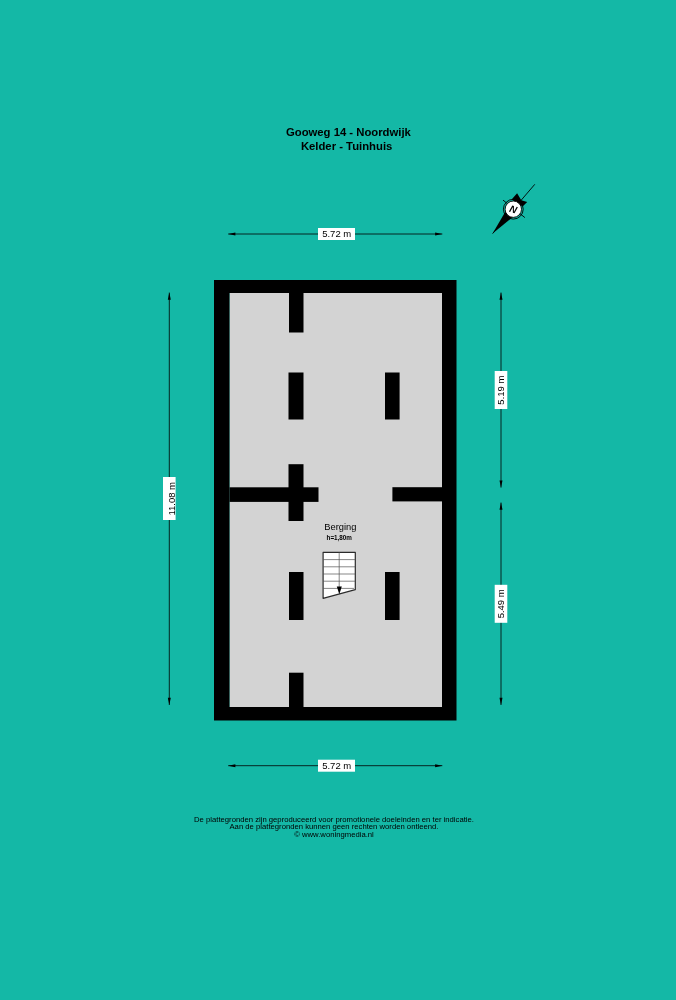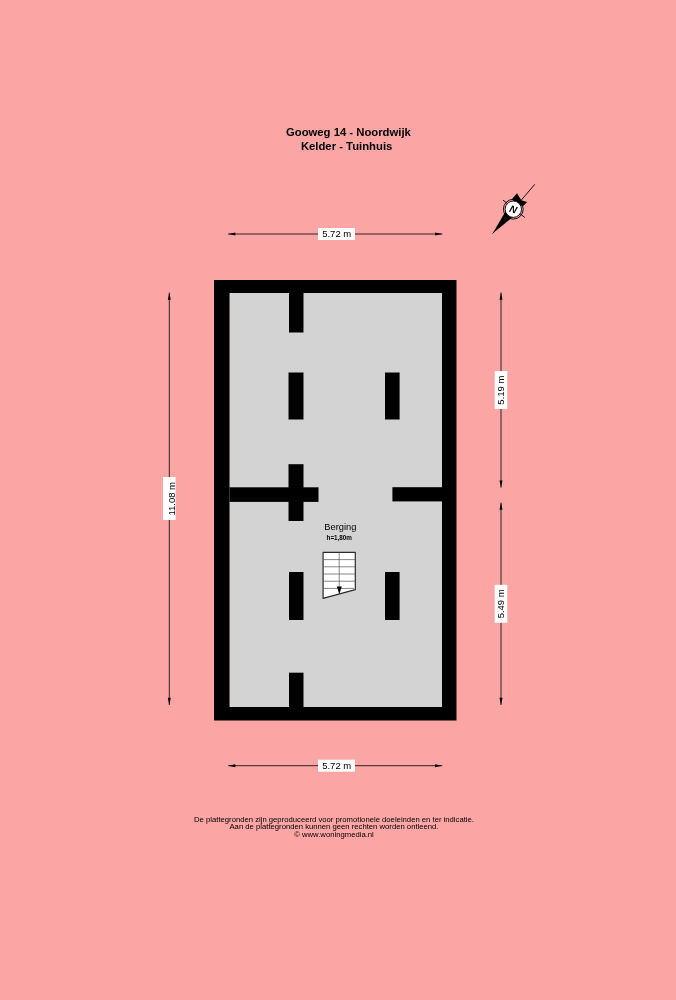--- a/index.html
+++ b/index.html
@@ -1,16 +1,16 @@
 <!DOCTYPE html>
 <html><head>
 <meta charset="utf-8">
 <style>
   html,body{margin:0;padding:0;background:#ffffff;}
-  .page{position:relative;width:676px;height:1000px;background:#fca5a5;overflow:hidden;
+  .page{position:relative;width:676px;height:1000px;background:#14b8a6;overflow:hidden;
         font-family:"Liberation Sans", sans-serif;}
   svg{position:absolute;left:0;top:0;}
   text{font-family:"Liberation Sans", sans-serif;fill:#000;}
 </style>
 </head>
 <body>
 <div class="page">
 <svg width="676" height="1000" viewBox="0 0 676 1000">
 
 <g>

